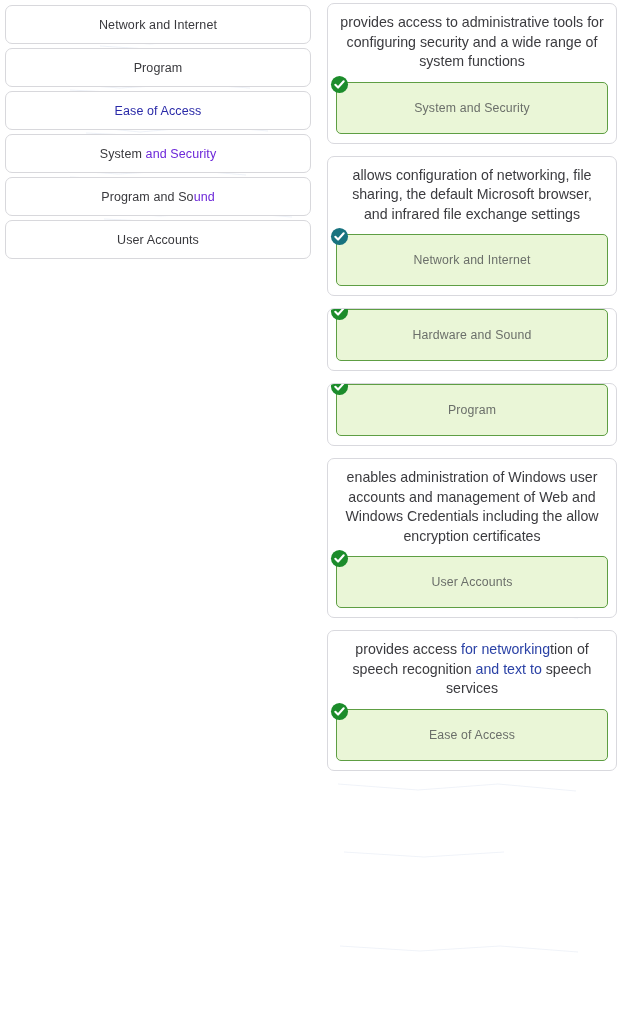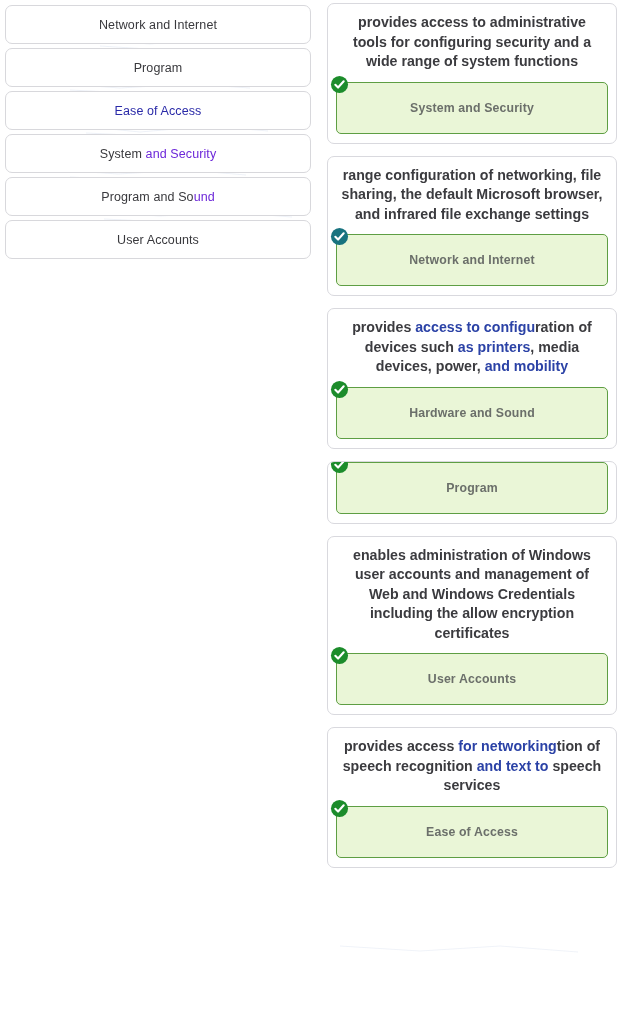--- a/index.html
+++ b/index.html
@@ -61,21 +61,20 @@
   }
   
   .option-btn .lbl.blue { color: #2a2aa8; }
   .option-btn .lbl .b   { color: #6d28d9; }
 
   
   .right-col {
     width: 300px;
     padding: 3px 3px 0 7px;
     box-sizing: border-box;
-    font-weight: bold;
   }
   .card {
     border: 1px solid #d9d9de;
     border-radius: 7px;
     background: #ffffff;
     margin-bottom: 12px;
     padding: 0;
     box-sizing: border-box;
     overflow: hidden;
   }
@@ -194,36 +193,35 @@
               <path d="M5.6 10.3 L8.5 13.2 L14.4 6.6" stroke="#ffffff" stroke-width="2.2" fill="none" stroke-linecap="round" stroke-linejoin="round"></path>
             </svg>
         </span>
         <div class="answer-box">
           <span class="atxt">System and Security</span>
         </div>
       </div>
     </div>
 
     <div class="card">
-      <div class="prompt">range configuration of networking, file sharing, the default Microsoft browser, and infrared file exchange settings</div>
+      <div class="prompt">allows configuration of networking, file sharing, the default Microsoft browser, and infrared file exchange settings</div>
       <div class="answer-wrap">
         <span class="check-badge">
           <svg viewBox="0 0 20 20">
               <circle cx="10" cy="10" r="9" fill="#18737f"></circle>
               <path d="M5.6 10.3 L8.5 13.2 L14.4 6.6" stroke="#ffffff" stroke-width="2.2" fill="none" stroke-linecap="round" stroke-linejoin="round"></path>
             </svg>
         </span>
         <div class="answer-box">
           <span class="atxt">Network and Internet</span>
         </div>
       </div>
     </div>
 
     <div class="card">
-      <div class="prompt">provides <span class="b">access to configu</span>ration of devices such <span class="b">as printers</span>, media devices, power, <span class="b">and mobility</span></div>
       <div class="answer-wrap">
         <span class="check-badge">
           <svg viewBox="0 0 20 20">
               <circle cx="10" cy="10" r="9" fill="#1c8c2b"></circle>
               <path d="M5.6 10.3 L8.5 13.2 L14.4 6.6" stroke="#ffffff" stroke-width="2.2" fill="none" stroke-linecap="round" stroke-linejoin="round"></path>
             </svg>
         </span>
         <div class="answer-box">
           <span class="atxt">Hardware and Sound</span>
         </div>

